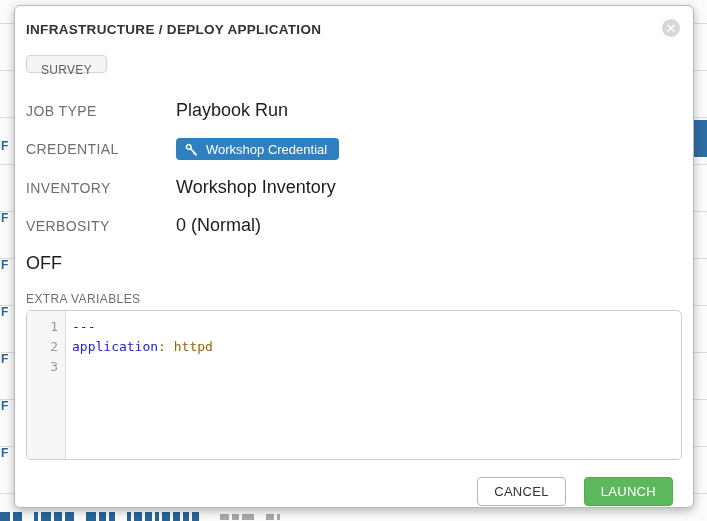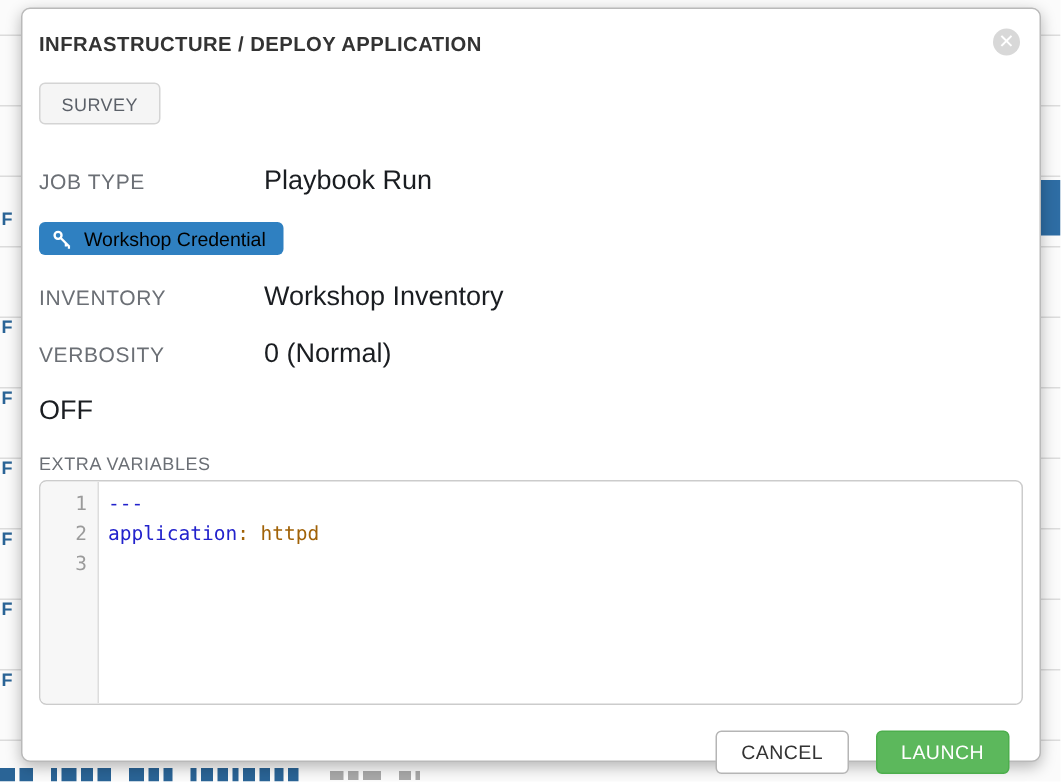--- a/index.html
+++ b/index.html
@@ -38,37 +38,37 @@
   .close-btn {
     width:18px; height:18px; border-radius:50%; background:#d8d8d8;
     color:#ffffff; font-size:13px; font-weight:bold; line-height:17px;
     text-align:center; cursor:pointer; border:none; margin-top:-3px; margin-right:2px;
     font-family:"DejaVu Sans", sans-serif;
   }
 
   .tabs { margin-top:18px; display:flex; gap:20px; }
   .tab-btn {
     font-family:"Liberation Sans", sans-serif;
-    font-size:12px; padding:0 14px; height:28px; line-height:28px;
+    font-size:12px; padding:0 14px; height:18px; line-height:28px;
     border-radius:4px; cursor:pointer; letter-spacing:0.3px;
   }
   .tab-btn.inactive { background:#f5f5f5; border:1px solid #d4d4d4; color:#5b6068; }
   .tab-btn.active   { background:#5a616b; border:1px solid #5a616b; color:#ffffff; }
 
   .fields { margin-top:27px; }
   .field-row { display:flex; align-items:center; margin-bottom:17px; min-height:14px; }
   .field-label {
     width:150px; flex:0 0 150px; font-size:14px; color:#6b6f75; letter-spacing:0.4px;
   }
   .field-value { font-size:18px; color:#1a1d21; }
 
   .cred-badge {
     display:inline-flex; align-items:center; gap:8px; height:22px;
     background:#2f80c1; border-radius:4px; padding:0 12px 0 9px;
-    color:#000000; font-size:13px; cursor:pointer; border:none;
+    color:#ffffff; font-size:13px; cursor:pointer; border:none;
     font-family:"Liberation Sans", sans-serif;
   }
 
   .ev-label { font-size:12px; color:#6b6f75; letter-spacing:0.4px; margin-bottom:4px; margin-top:1px; }
 
   .editor {
     display:flex; height:150px; border:1px solid #cccccc; border-radius:5px;
     overflow:hidden; background:#ffffff;
   }
   .gutter {
@@ -140,20 +140,21 @@
     </div>
 
     <div class="fields">
 
       <div class="field-row">
         <div class="field-label">JOB TYPE</div>
         <div class="field-value">Playbook Run</div>
       </div>
 
       <div class="field-row">
+        <div class="field-label">CREDENTIAL</div>
         <button class="cred-badge">
           <span style="display:inline-flex">
             <svg width="13" height="13" viewBox="0 0 14 14">
               <circle cx="4" cy="4.2" r="2.5" fill="none" stroke="#ffffff" stroke-width="1.7"></circle>
               <path d="M5.9 6.1 L12.2 12.4" stroke="#ffffff" stroke-width="1.7" fill="none"></path>
               <path d="M9.6 9.8 L9.6 12.2" stroke="#ffffff" stroke-width="1.6" fill="none"></path>
               <path d="M11.8 12 L11.8 13.8" stroke="#ffffff" stroke-width="1.6" fill="none"></path>
             </svg>
           </span>
           <span>Workshop Credential</span>

